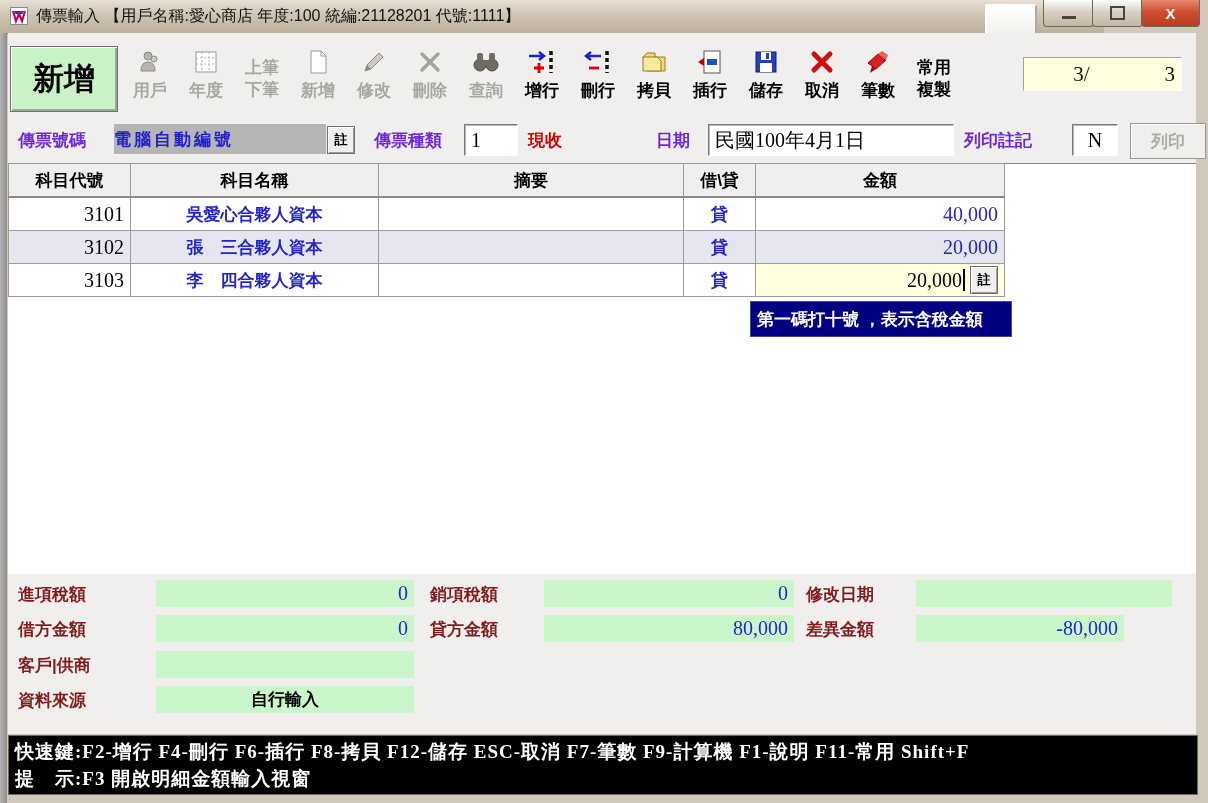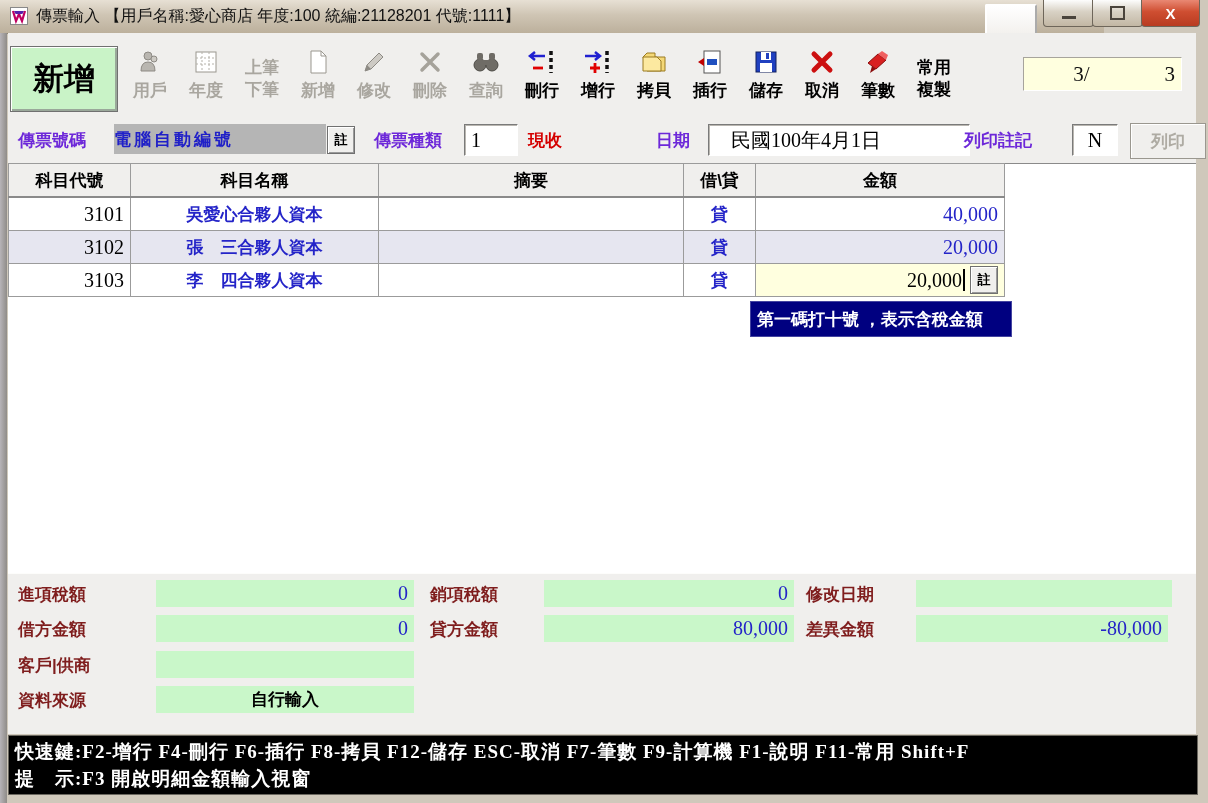--- a/index.html
+++ b/index.html
@@ -67,21 +67,21 @@
   .mini-btn{width:26px;height:26px;background:#f0efed;border:1px solid #707070;
     box-shadow:inset 1px 1px 0 #fff,inset -1px -1px 0 #9a9a9a;
     display:flex;align-items:center;justify-content:center;
     font-size:13px;font-weight:bold;color:#000;}
   #voucher-note-btn{left:319px;top:8px;}
   #type-label{left:366px;top:11px;}
   #type-field{left:456px;top:6px;width:46px;height:30px;padding-left:6px;
     display:flex;align-items:center;}
   #type-desc{left:520px;top:11px;color:#d40000;}
   #date-label{left:648px;top:11px;}
-  #date-field{left:700px;top:6px;width:238px;height:30px;padding-left:22px;
+  #date-field{left:700px;top:6px;width:238px;height:30px;padding-left:6px;
     display:flex;align-items:center;}
   #printmark-label{left:956px;top:11px;}
   #printmark-field{left:1064px;top:6px;width:44px;height:30px;
     display:flex;align-items:center;justify-content:center;}
   #print-btn{left:1122px;top:5px;width:74px;height:34px;background:#f0efed;
     border:1px solid #9a978f;box-shadow:inset 1px 1px 0 #fff;
     display:flex;align-items:center;justify-content:center;
     font-size:17px;font-weight:bold;color:#aeaba3;}
 
   
@@ -220,36 +220,36 @@
             <rect x="11" y="11" width="6" height="5" fill="#6f6c66"></rect>
             <rect x="5" y="4" width="6" height="7" rx="2" fill="#6f6c66"></rect>
             <rect x="17" y="4" width="6" height="7" rx="2" fill="#6f6c66"></rect>
           </svg>
       </span>
       <span class="tool-label disabled">查詢</span>
     </div>
     <div class="tool-item">
       <span class="tool-icon">
         <svg width="30" height="28" viewBox="0 0 30 28">
+            <path d="M2 8 h14 M12 4 l5 4 -5 4" fill="none" stroke="#2020d0" stroke-width="2.5"></path>
+            <path d="M7 20 h10 M12 15 v10" stroke="#e00000" stroke-width="2.8"></path>
+            <path d="M24 3 v22" stroke="#111" stroke-width="3.5" stroke-dasharray="4 3"></path>
+          </svg>
+      </span>
+      <span class="tool-label enabled">增行</span>
+    </div>
+    <div class="tool-item">
+      <span class="tool-icon">
+        <svg width="30" height="28" viewBox="0 0 30 28">
             <path d="M18 8 h-14 M8 4 l-5 4 5 4" fill="none" stroke="#2020d0" stroke-width="2.5"></path>
             <path d="M6 20 h10" stroke="#e00000" stroke-width="2.8"></path>
             <path d="M24 3 v22" stroke="#111" stroke-width="3.5" stroke-dasharray="4 3"></path>
           </svg>
       </span>
       <span class="tool-label enabled">刪行</span>
-    </div>
-    <div class="tool-item">
-      <span class="tool-icon">
-        <svg width="30" height="28" viewBox="0 0 30 28">
-            <path d="M2 8 h14 M12 4 l5 4 -5 4" fill="none" stroke="#2020d0" stroke-width="2.5"></path>
-            <path d="M7 20 h10 M12 15 v10" stroke="#e00000" stroke-width="2.8"></path>
-            <path d="M24 3 v22" stroke="#111" stroke-width="3.5" stroke-dasharray="4 3"></path>
-          </svg>
-      </span>
-      <span class="tool-label enabled">增行</span>
     </div>
     <div class="tool-item">
       <span class="tool-icon">
         <svg width="30" height="26" viewBox="0 0 30 26">
             <path d="M4 8 l4-4 h8 v4 h10 v14 h-18 z" fill="#f4d878" stroke="#9a7a20"></path>
             <path d="M4 8 h14 l4 4 v10 h-18 z" fill="#fce9a0" stroke="#9a7a20"></path>
           </svg>
       </span>
       <span class="tool-label enabled">拷貝</span>
     </div>
@@ -401,21 +401,21 @@
 
     <span class="s-lbl" style="left:10px;top:44px;">借方金額</span>
     <div class="g-field" style="left:148px;top:41px;width:258px;">
         <span class="v">0</span>
       </div>
     <span class="s-lbl" style="left:422px;top:44px;">貸方金額</span>
     <div class="g-field" style="left:536px;top:41px;width:250px;">
         <span class="v">80,000</span>
       </div>
     <span class="s-lbl" style="left:798px;top:44px;">差異金額</span>
-    <div class="g-field" style="left:908px;top:41px;width:252px;">
+    <div class="g-field" style="left:908px;top:41px;width:208px;">
         <span class="v">-80,000</span>
       </div>
 
     <span class="s-lbl" style="left:10px;top:80px;">客戶|供商</span>
     <div class="g-field" style="left:148px;top:77px;width:258px;">
         <span class="v"></span>
       </div>
 
     <span class="s-lbl" style="left:10px;top:115px;">資料來源</span>
     <div class="g-field" style="left:148px;top:112px;width:258px;">

